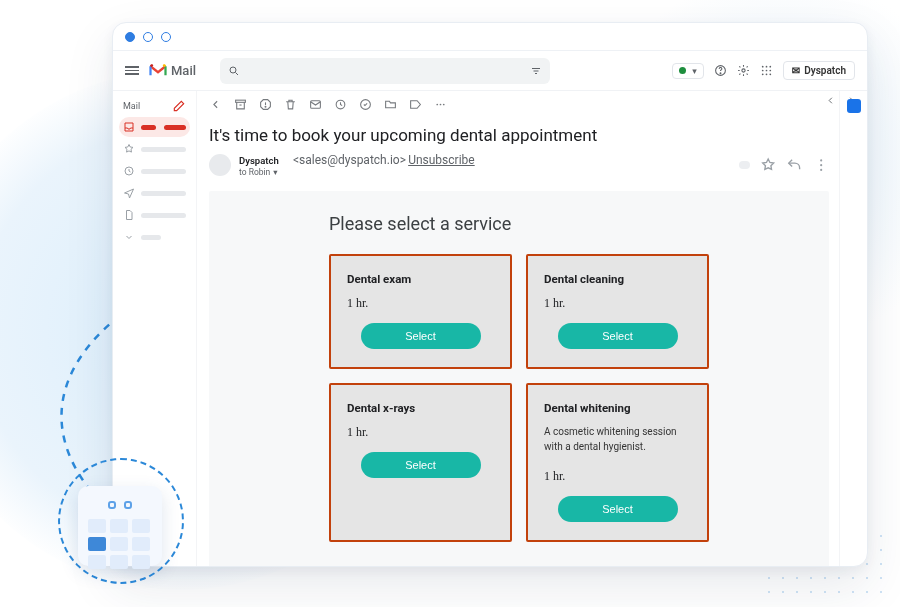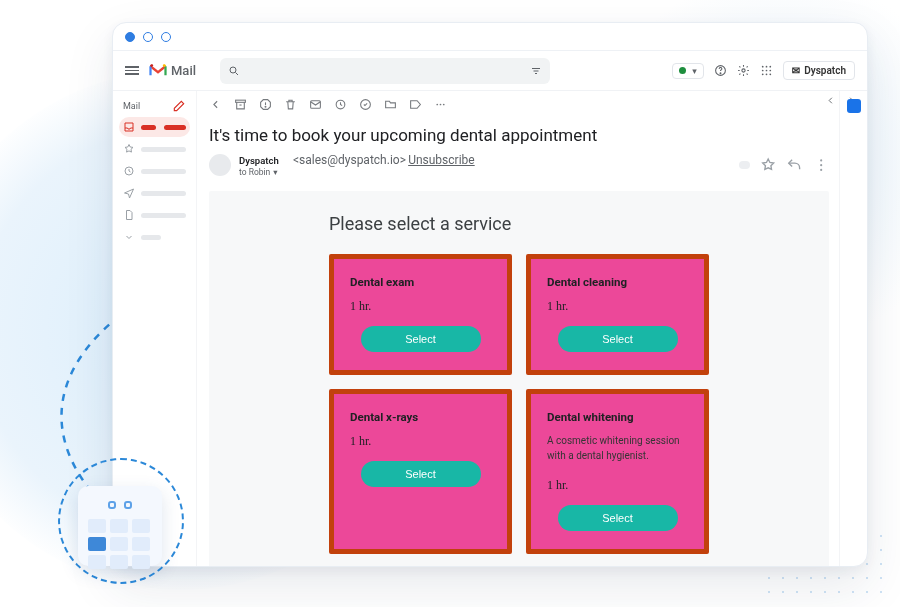--- a/index.html
+++ b/index.html
@@ -159,21 +159,21 @@
   .avatar{width:22px;height:22px;border-radius:50%;background:#e8eaed;flex:none;}
   .sender-name{color:#202124;font-weight:600;font-size:9.5px;}
   .sender-email{color:#5f6368;font-size:12px;margin-left:12px;}
   .unsub{text-decoration:underline;font-size:12px;}
   .sender-actions{margin-left:auto;display:flex;align-items:center;gap:10px;color:#9aa0a6;}
   .date-pill{width:60px;height:8px;border-radius:4px;background:#eceef1;}
 
   .email-card{margin-top:14px;background:#f7f8f9;border-radius:2px;padding:22px 120px 30px 120px;}
   .svc-title{font-size:18px;color:#3c4043;font-weight:400;margin-bottom:20px;}
   .svc-grid{display:grid;grid-template-columns:1fr 1fr;gap:14px;}
-  .svc{background:#ec4899;border:5px solid #c2410c;border-radius:2px;padding:16px 16px 18px 16px;}
+  .svc{background:#e5e5e5;border:2px solid #c2410c;border-radius:2px;padding:16px 16px 18px 16px;}
   .svc h4{font-size:11.5px;font-weight:700;color:#202124;margin-bottom:10px;}
   .svc p{font-size:10px;color:#353535;line-height:1.45;margin-bottom:14px;min-height:30px;}
   .svc .dur{font-size:12px;color:#202124;margin-bottom:12px;font-family:Liberation Serif, serif;}
   .sel-btn{display:block;margin:0 auto;min-width:120px;text-align:center;background:#18b7a6;color:#fff;border:none;border-radius:999px;padding:7px 26px;font-size:11px;font-weight:500;cursor:pointer;}
 
   .meta-icons{position:absolute;right:40px;top:36px;display:flex;gap:12px;color:#5f6368;}
 </style>
 </head>
 <body>
 

